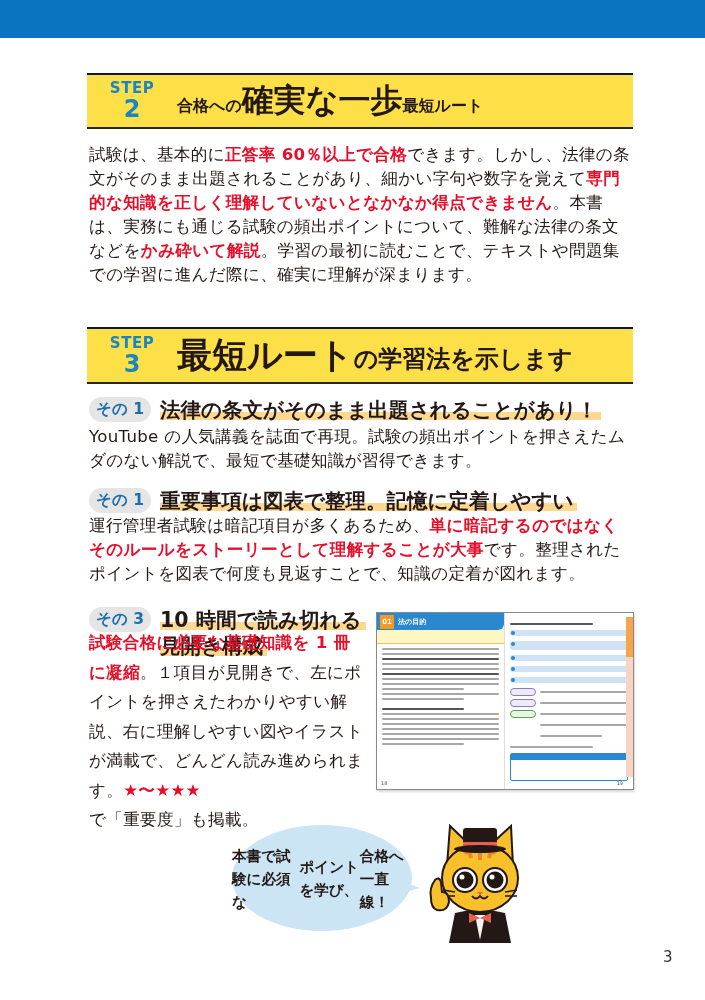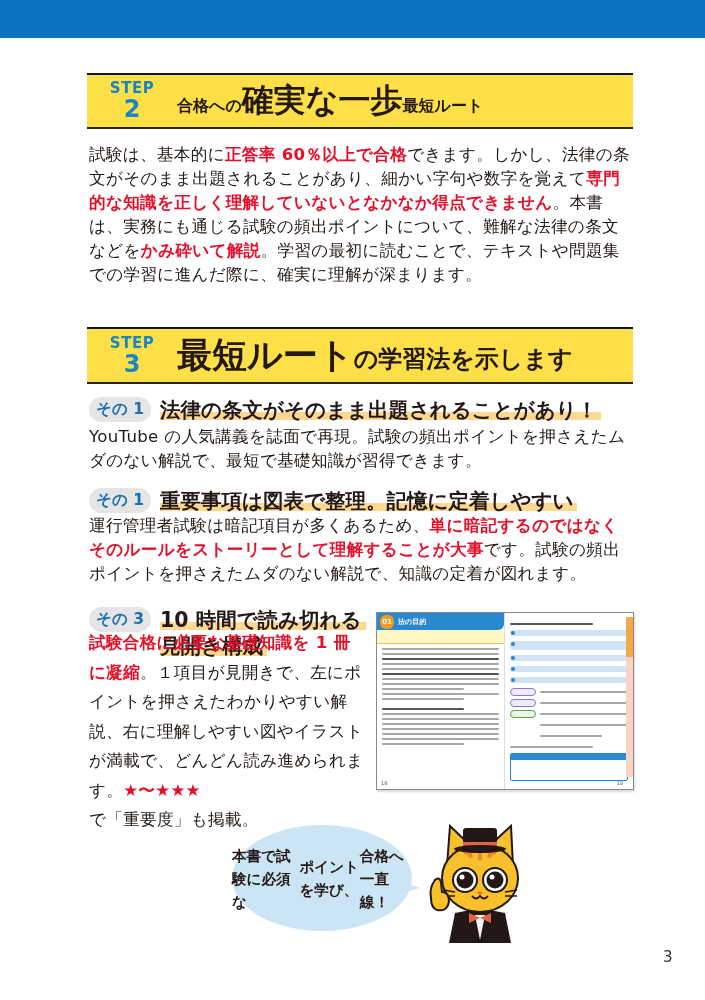--- a/index.html
+++ b/index.html
@@ -45,21 +45,21 @@
     }
 
     .thumb {
       position: absolute; left: 376px; top: 612px; width: 258px; height: 178px;
       border: 1px solid #888; background: #fff; display: flex;
       box-shadow: 1px 2px 2px rgba(0,0,0,0.15);
     }
     .thumb .pg { position: relative; width: 50%; height: 100%; padding: 4px 5px; overflow: hidden; }
     .thumb .pg.left { border-right: 1px solid #ddd; }
     .t-head { height: 17px; background: #2a88cf; border-radius: 0 0 6px 0; display: flex; align-items: center; padding-left: 3px; margin: -4px -5px 0 -5px; }
-    .t-num { width: 14px; height: 14px; border-radius: 6px; background: #f39a1f; color: #fff; font-size: 7px; font-weight: bold; display: flex; align-items: center; justify-content: center; }
+    .t-num { width: 14px; height: 14px; border-radius: 0; background: #f39a1f; color: #fff; font-size: 7px; font-weight: bold; display: flex; align-items: center; justify-content: center; }
     .t-htitle { color: #fff; font-size: 7px; font-weight: bold; margin-left: 4px; }
     .t-sub { height: 14px; background: #fff7c2; margin: 0 -5px 4px -5px; border-bottom: 1px solid #e0c56a; }
     .tl { height: 2px; background: #a7a7a7; margin: 3px 0; border-radius: 1px; }
     .tl.b { background: #555; }
     .tl.s { width: 70%; }
     .t-row { height: 6px; background: #cfe3f4; border-radius: 3px; margin: 5px 0; position: relative; }
     .t-row::before { content: ""; position: absolute; left: 1px; top: 1px; width: 4px; height: 4px; border-radius: 2px; background: #2a88cf; }
     .t-side { position: absolute; right: 0; top: 4px; width: 7px; height: 160px; background: linear-gradient(#f5a54a 0 25%, #f8d4c7 25% 100%); }
     .t-flow { display: flex; margin-top: 4px; gap: 4px; }
     .t-flow .col { display: flex; flex-direction: column; gap: 3px; }
@@ -119,21 +119,21 @@
 </div>
 <div class="para" style="top:425px;">
   <span>YouTube の人気講義を誌面で再現。試験の頻出ポイントを押さえたムダのない解説で、最短で基礎知識が習得できます。</span>
 </div>
 
 <div class="sono-row" style="top:488px;">
   <div class="badge">その 1</div>
   <div class="sono-title"><span class="hl">重要事項は図表で整理。記憶に定着しやすい</span></div>
 </div>
 <div class="para" style="top:514px;">
-  <span>運行管理者試験は暗記項目が多くあるため、</span><span class="red">単に暗記するのではなくそのルールをストーリーとして理解することが大事</span><span>です。試験の頻出ポイントを押さえたムダのない解説で、知識の定着が図れます。</span>
+  <span>運行管理者試験は暗記項目が多くあるため、</span><span class="red">単に暗記するのではなくそのルールをストーリーとして理解することが大事</span><span>です。整理されたポイントを図表で何度も見返すことで、知識の定着が図れます。</span>
 </div>
 
 <div class="sono-row" style="top:607px;">
   <div class="badge">その 3</div>
   <div class="sono-title" style="line-height:26px;">
     <span class="hl">10 時間で読み切れる</span><br>
     <span class="hl">見開き構成</span>
   </div>
 </div>
 <div class="para" style="top:628px; width:278px; line-height:29.5px;">

